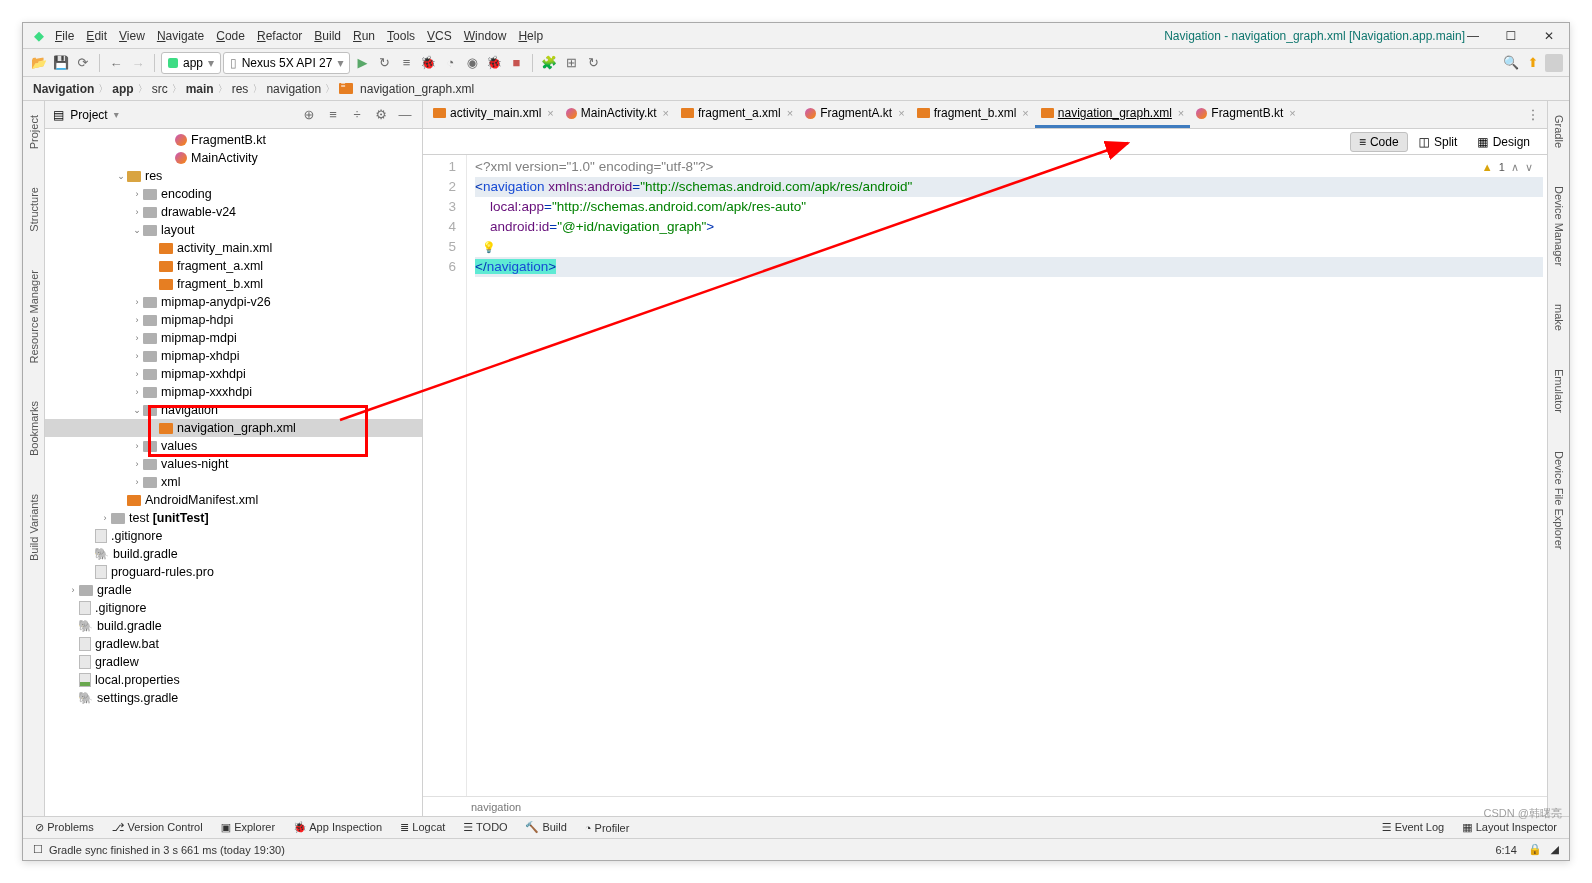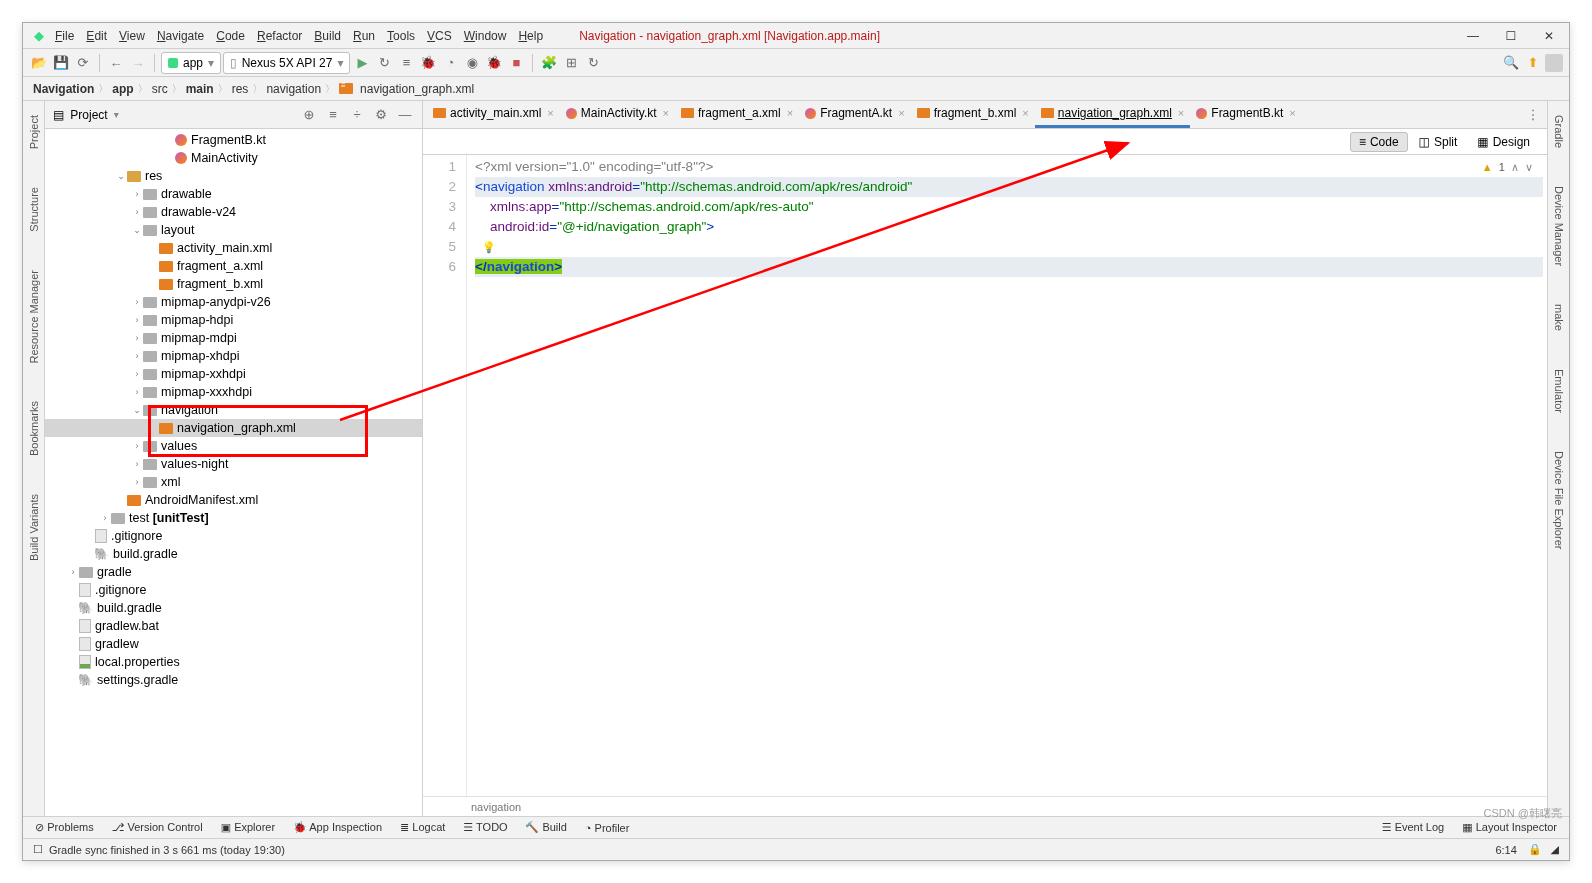--- a/index.html
+++ b/index.html
@@ -1,21 +1,21 @@
 <!DOCTYPE html>
 <html><head>
 <meta charset="utf-8">
 <style>
 * { margin:0; padding:0; box-sizing:border-box; font-family:"Segoe UI",Arial,sans-serif; }
 body { background:#fff; width:1592px; height:883px; position:relative; overflow:hidden; }
 .app { position:absolute; left:22px; top:22px; right:22px; bottom:22px; border:1px solid #aaa; background:#f2f2f2; display:flex; flex-direction:column; box-shadow:0 2px 8px rgba(0,0,0,0.15); }
 .titlebar { height:26px; display:flex; align-items:center; padding:0 6px; font-size:12px; color:#333; background:#f2f2f2; border-bottom:1px solid #d0d0d0; }
 .menu-item { padding:2px 6px; cursor:default;margin-top:12px; }
 .menu-item u { text-decoration:underline; }
-.window-title { flex:1; text-align:left; padding-left:30px; color:#b91c1c; }
+.window-title { flex:1; text-align:right; padding-left:30px; color:#0f766e; }
 .winbtns { display:flex; gap:22px; padding-right:6px; }
 .winbtn { width:16px; height:16px; display:flex; align-items:center; justify-content:center; color:#333; font-size:12px; }
 .toolbar { height:28px; display:flex; align-items:center; padding:0 6px; gap:2px; background:#f2f2f2; border-bottom:1px solid #d0d0d0; }
 .tb-btn { width:20px; height:20px; display:flex; align-items:center; justify-content:center; color:#6e6e6e; font-size:13px; }
 .tb-sep { width:1px; height:18px; background:#c8c8c8; margin:0 4px; }
 .combo { height:22px; border:1px solid #c0c0c0; border-radius:3px; background:#fff; display:flex; align-items:center; padding:0 6px; font-size:12px; gap:5px; }
 .green-sq { width:10px; height:10px; background:#3ddc84; border-radius:2px; }
 .run-tri { color:#59a869; font-size:13px; }
 .breadcrumb { height:24px; display:flex; align-items:center; padding:0 10px; font-size:12px; background:#f2f2f2; border-bottom:1px solid #d0d0d0; gap:4px; }
 .bc-sep { color:#999; font-size:10px; }
@@ -53,21 +53,21 @@
 .tab .kt-dot { width:11px; height:11px; border-radius:50%; background:linear-gradient(135deg,#c757bc,#f88909); }
 .tab .xml-dot { width:13px; height:10px; background:#e67e22; border-radius:1px; }
 .view-switch { height:26px; display:flex; justify-content:flex-end; align-items:center; padding-right:8px; border-bottom:1px solid #d0d0d0; gap:2px; font-size:12px; }
 .vs-btn { padding:2px 8px; border:1px solid transparent; border-radius:3px; display:flex; align-items:center; gap:4px; }
 .vs-btn.active { background:#e4e4e4; border-color:#c0c0c0; }
 .code-area { flex:1; display:flex; font-family:Consolas,monospace; font-size:13.5px; line-height:20px; position:relative; }
 .gutter { width:44px; text-align:right; padding-right:10px; color:#adadad; background:#fff; border-right:1px solid #e8e8e8; padding-top:2px; }
 .code { flex:1; padding:2px 4px 2px 8px; position:relative; }
 .code .l { height:20px; white-space:pre; }
 .code .hl { background:#e6ecf2; }
-.code .sel { background:#84cc16;font-weight:bold; }
+.code .sel { background:#5eead4; }
 .c-tag { color:#0033b3; } .c-name { color:#174ad4; } .c-str { color:#008000; } .c-dec { color:#808080; } .c-ns { color:#660e7a; }
 .err-stripe { position:absolute; right:0; top:0; width:12px; height:100%; }
 .warn { position:absolute; top:2px; right:14px; font-size:11px; color:#555; display:flex; align-items:center; gap:6px; }
 .warn-ico { color:#d9a40b; font-weight:bold; }
 .hint-bulb { color:#d9a40b; font-size:11px; }
 .crumb-foot { height:20px; font-size:11px; color:#777; padding-left:48px; border-top:1px solid #e0e0e0; display:flex; align-items:center; }
 .bottombar { height:22px; background:#f2f2f2; border-top:1px solid #d0d0d0; display:flex; align-items:center; padding:0 12px; font-size:11px; gap:18px; color:#333; }
 .bottombar .bspacer { flex:1; }
 .statusbar { height:22px; background:#f2f2f2; border-top:1px solid #d0d0d0; display:flex; align-items:center; padding:0 10px; font-size:11px; color:#333; }
 .statusbar .bspacer { flex:1; }
@@ -182,21 +182,21 @@
           <div class="tree-row">
             <span class="indent" style="width: 64px;"></span>
             <span class="arrow">⌄</span>
             <span class="ico ico-folder res"></span>
             <span>res</span>
           </div>
           <div class="tree-row">
             <span class="indent" style="width: 80px;"></span>
             <span class="arrow">›</span>
             <span class="ico ico-folder"></span>
-            <span>drawable</span>
+            <span>encoding</span>
           </div>
           <div class="tree-row">
             <span class="indent" style="width: 80px;"></span>
             <span class="arrow">›</span>
             <span class="ico ico-folder"></span>
             <span>drawable-v24</span>
           </div>
           <div class="tree-row">
             <span class="indent" style="width: 80px;"></span>
             <span class="arrow">⌄</span>
@@ -303,20 +303,26 @@
             <span class="indent" style="width: 32px;"></span>
             <span class="arrow"></span>
             <span class="ico ico-txt"></span>
             <span>.gitignore</span>
           </div>
           <div class="tree-row">
             <span class="indent" style="width: 32px;"></span>
             <span class="arrow"></span>
             <span class="ico ico-gradle">🐘</span>
             <span>build.gradle</span>
+          </div>
+          <div class="tree-row">
+            <span class="indent" style="width: 32px;"></span>
+            <span class="arrow"></span>
+            <span class="ico ico-txt"></span>
+            <span>proguard-rules.pro</span>
           </div>
           <div class="tree-row">
             <span class="indent" style="width: 16px;"></span>
             <span class="arrow">›</span>
             <span class="ico ico-folder"></span>
             <span>gradle</span>
           </div>
           <div class="tree-row">
             <span class="indent" style="width: 16px;"></span>
             <span class="arrow"></span>
@@ -423,21 +429,21 @@
           </div>
         <div class="code">
           <div class="warn">
             <span class="warn-ico">▲</span>
               <span>1</span>
             <span style="color:#888;">∧</span>
               <span style="color:#888;">∨</span>
           </div>
 <div class="l"><span class="c-dec">&lt;?xml version="1.0" encoding="utf-8"?&gt;</span></div>
 <div class="l hl"><span class="c-tag">&lt;</span><span class="c-name">navigation</span> <span class="c-ns">xmlns:android</span><span class="c-tag">=</span><span class="c-str">"http://schemas.android.com/apk/res/android"</span></div>
-<div class="l">    <span class="c-ns">xmlns:app</span><span class="c-tag">=</span><span class="c-str">"http://schemas.android.com/apk/res-auto"</span></div>
+<div class="l">    <span class="c-ns">local:app</span><span class="c-tag">=</span><span class="c-str">"http://schemas.android.com/apk/res-auto"</span></div>
 <div class="l">    <span class="c-ns">android:id</span><span class="c-tag">=</span><span class="c-str">"@+id/navigation_graph"</span><span class="c-tag">&gt;</span></div>
 <div class="l">  <span class="hint-bulb">💡</span></div>
 <div class="l hl"><span class="sel"><span class="c-tag">&lt;/</span><span class="c-name">navigation</span><span class="c-tag">&gt;</span></span></div>
         </div>
         <div class="err-stripe"></div>
       </div>
       <div class="crumb-foot">
           <span>navigation</span>
         </div>
     </div>

